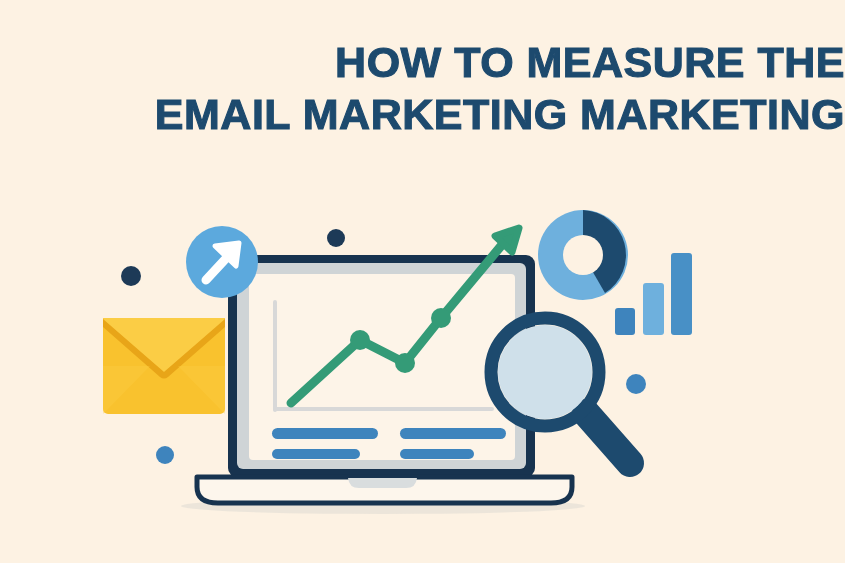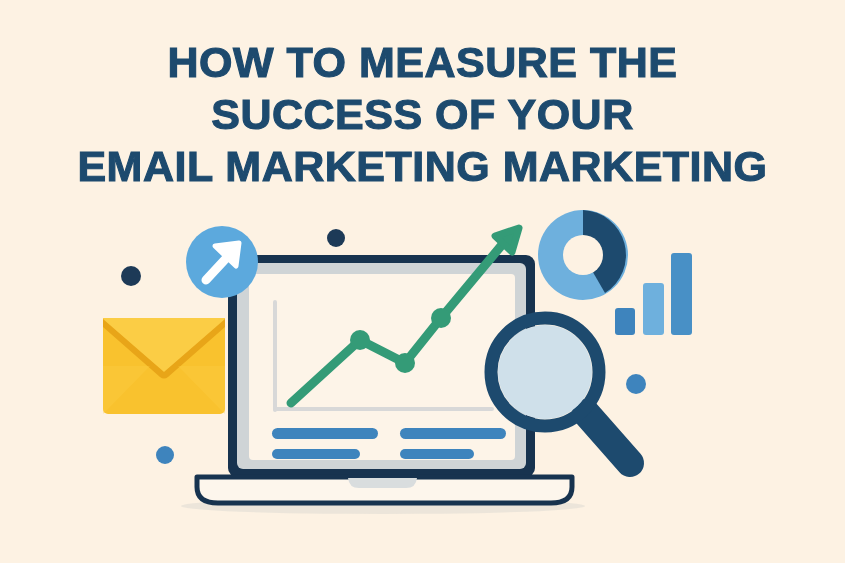--- a/index.html
+++ b/index.html
@@ -13,21 +13,21 @@
     height: 563px;
     background: #FDF2E3;
     overflow: hidden;
     font-family: "Liberation Sans", sans-serif;
   }
   #headline {
     position: absolute;
     left: 0;
     top: 36px;
     width: 845px;
-    text-align: center;
+    text-align: right;
     color: #1D4A6E;
     font-family: "Liberation Sans", sans-serif;
     font-weight: bold;
     font-size: 43px;
     line-height: 52px;
     letter-spacing: 0.5px;
     -webkit-text-stroke: 1.1px #1D4A6E;
   }
   #headline .ln { display: block; white-space: nowrap; }
   #illustration {
@@ -38,21 +38,20 @@
     height: 563px;
   }
 </style>
 </head>
 <body>
 
 <div id="canvas">
 
   <div id="headline">
     <span class="ln">HOW TO MEASURE THE</span>
-    <span class="ln">SUCCESS OF YOUR</span>
     <span class="ln">EMAIL MARKETING MARKETING</span>
   </div>
 
   <svg id="illustration" viewBox="0 0 845 563">
 
     <ellipse cx="383" cy="506" rx="202" ry="8" fill="#E9E3D8" opacity="0.85"></ellipse>
 
     <circle cx="131" cy="276" r="10" fill="#1D3A57"></circle>
     <circle cx="336" cy="238" r="9" fill="#1D3A57"></circle>
     <circle cx="165" cy="455" r="9" fill="#3E84BD"></circle>

